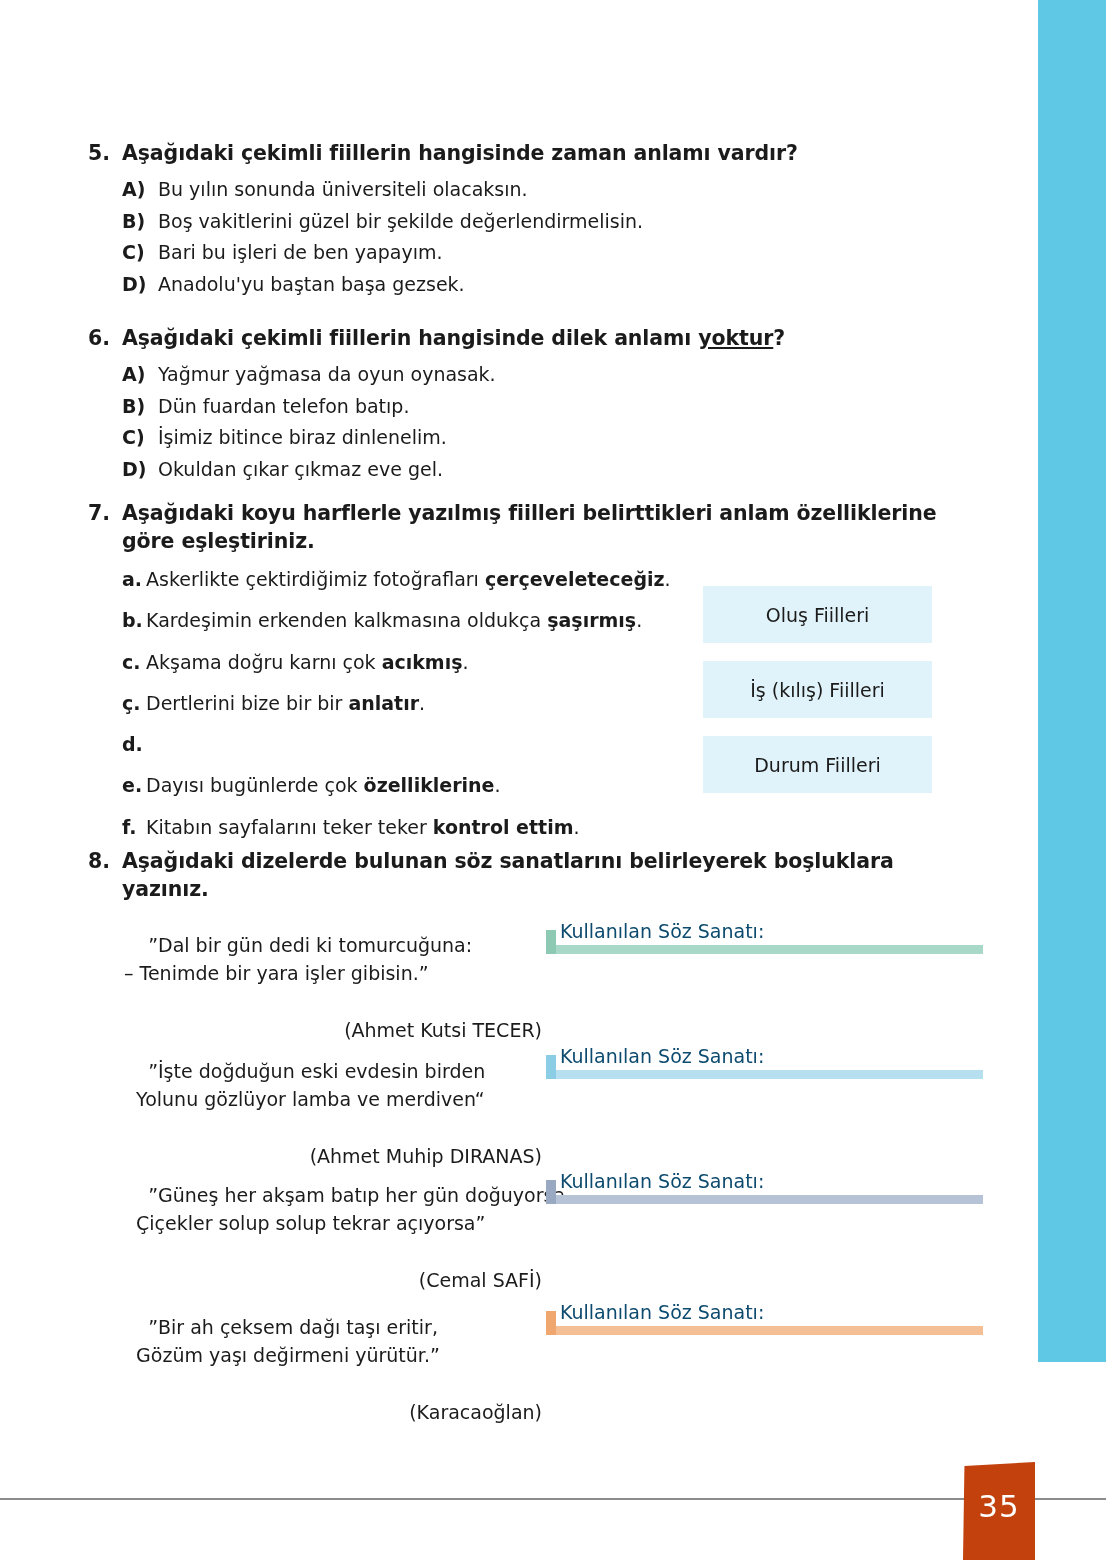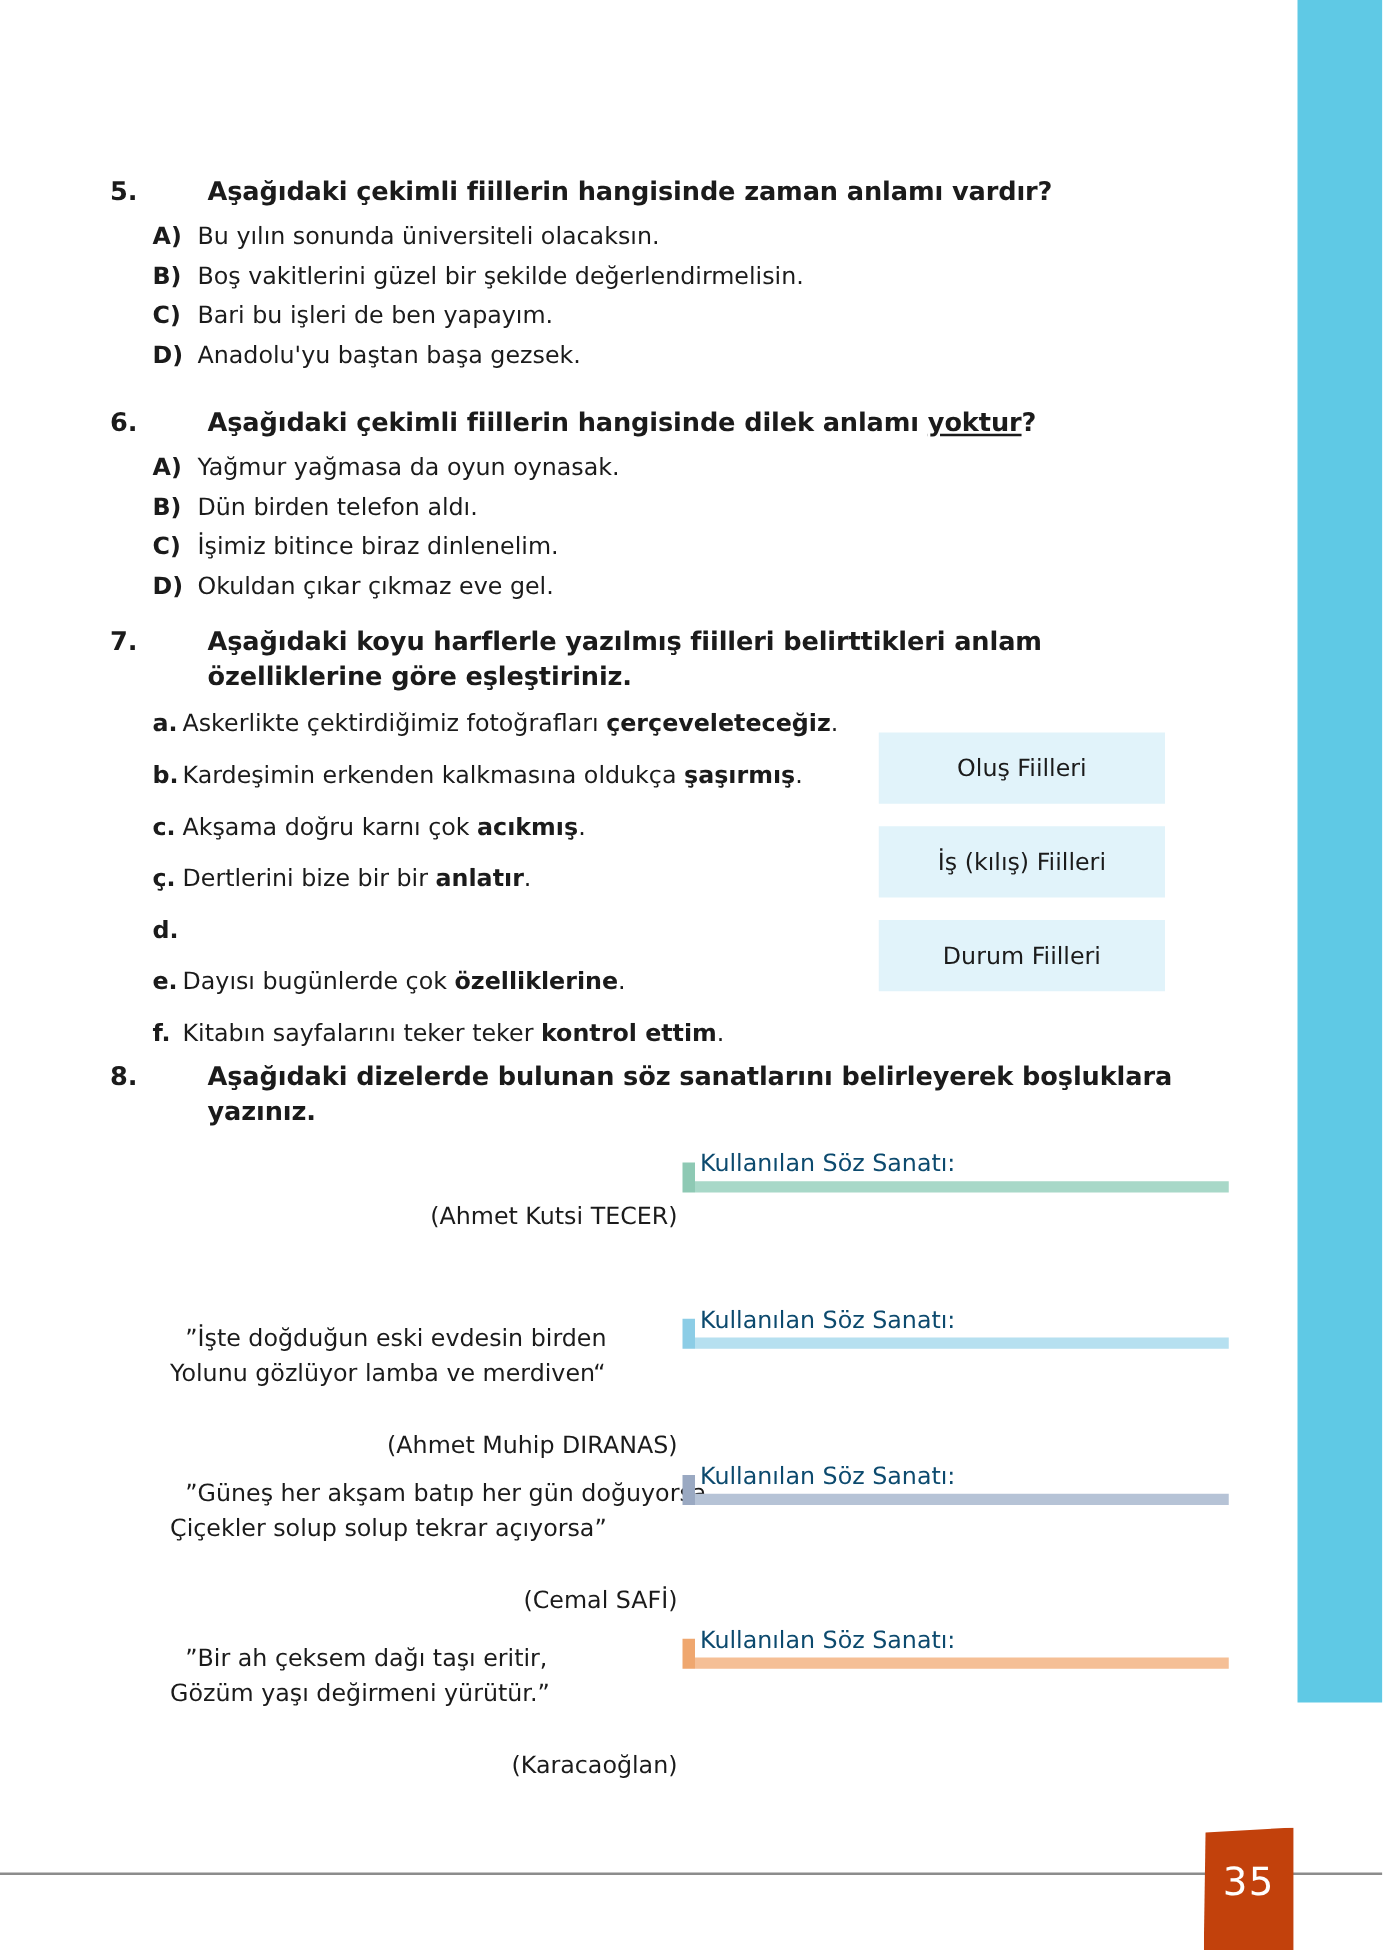--- a/index.html
+++ b/index.html
@@ -74,21 +74,20 @@
     line-height: 1.35;
     letter-spacing: -0.1px;
   }
   .q-num {
     flex: 0 0 auto;
     width: 34px;
     font-weight: bold;
   }
   .q-text {
     flex: 1 1 auto;
-    margin-left: 44px;
   }
   .q-text u {
     text-decoration: underline;
     text-underline-offset: 2px;
   }
 
   
   .options {
     margin-top: 6px;
   }
@@ -227,21 +226,21 @@
       <span class="q-num">6.</span>
       <span class="q-text"><span>Aşağıdaki çekimli fiillerin hangisinde dilek anlamı </span><u>yoktur</u><span>?</span></span>
     </div>
     <div class="options">
       <div class="opt">
         <span class="opt-key">A)</span>
         <span class="opt-val">Yağmur yağmasa da oyun oynasak.</span>
       </div>
       <div class="opt">
         <span class="opt-key">B)</span>
-        <span class="opt-val">Dün birden telefon aldı.</span>
+        <span class="opt-val">Dün fuardan telefon batıp.</span>
       </div>
       <div class="opt">
         <span class="opt-key">C)</span>
         <span class="opt-val">İşimiz bitince biraz dinlenelim.</span>
       </div>
       <div class="opt">
         <span class="opt-key">D)</span>
         <span class="opt-val">Okuldan çıkar çıkmaz eve gel.</span>
       </div>
     </div>
@@ -291,20 +290,22 @@
   </div>
 
   <section class="q" style="top:848px; width:880px;">
     <div class="q-head">
       <span class="q-num">8.</span>
       <span class="q-text">Aşağıdaki dizelerde bulunan söz sanatlarını belirleyerek boşluklara yazınız.</span>
     </div>
   </section>
 
   <div class="couplet" style="left:124px; top:902px; width:418px;">
+    <span>”Dal bir gün dedi ki tomurcuğuna:
+– Tenimde bir yara işler gibisin.”</span>
     <span class="poet">(Ahmet Kutsi TECER)</span>
   </div>
   <div class="answer-slot" style="left:546px; top:920px;">
     <span class="slot-label">Kullanılan Söz Sanatı:</span>
     <span class="slot-rule" style="background:#a8d8c8;"></span>
     <span class="slot-cap" style="background:#8ec9b4;"></span>
   </div>
 
   <div class="couplet" style="left:124px; top:1028px; width:418px;">
     <span>”İşte doğduğun eski evdesin birden

